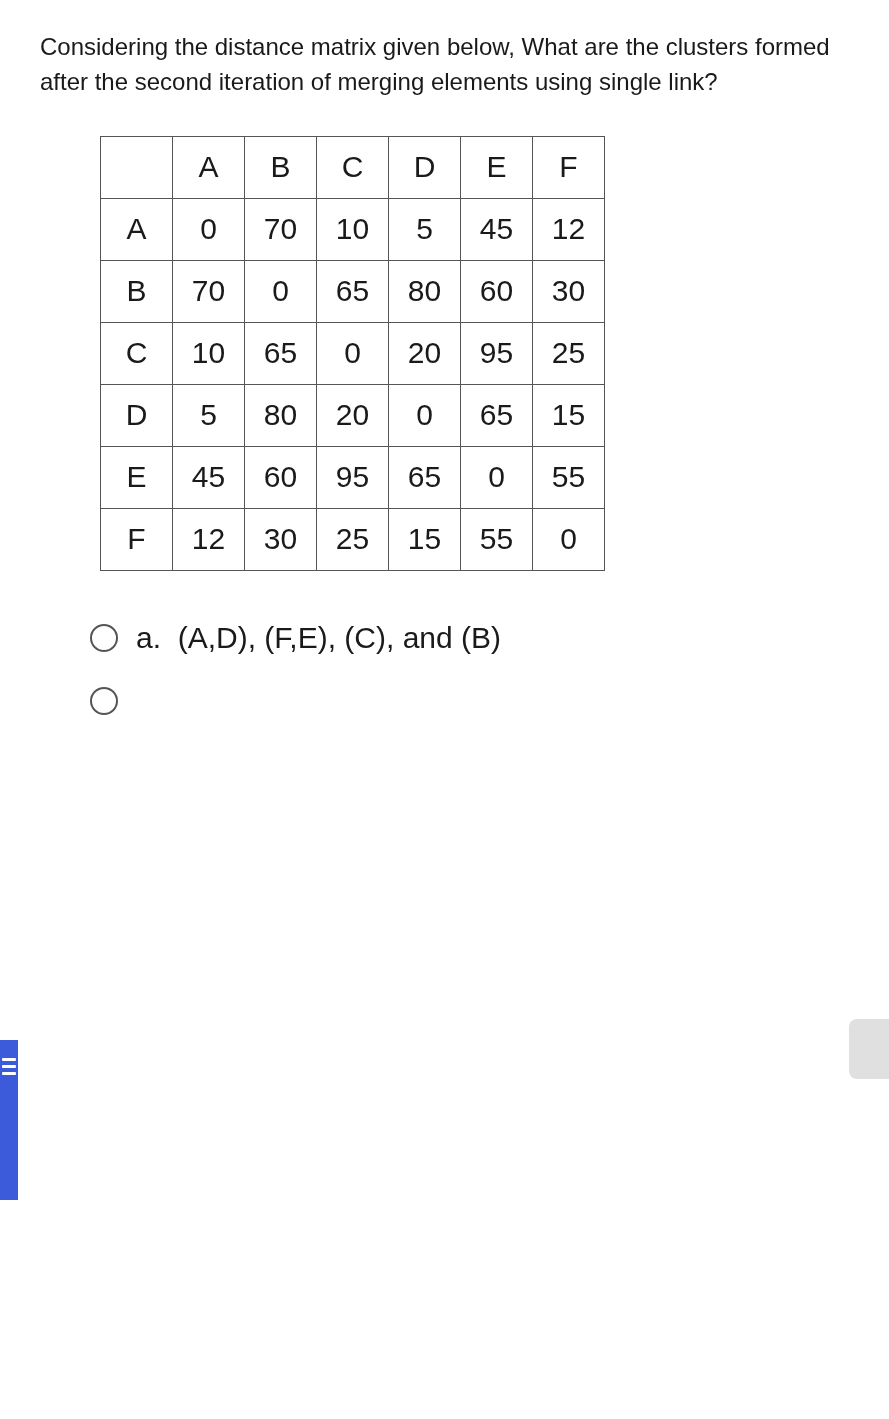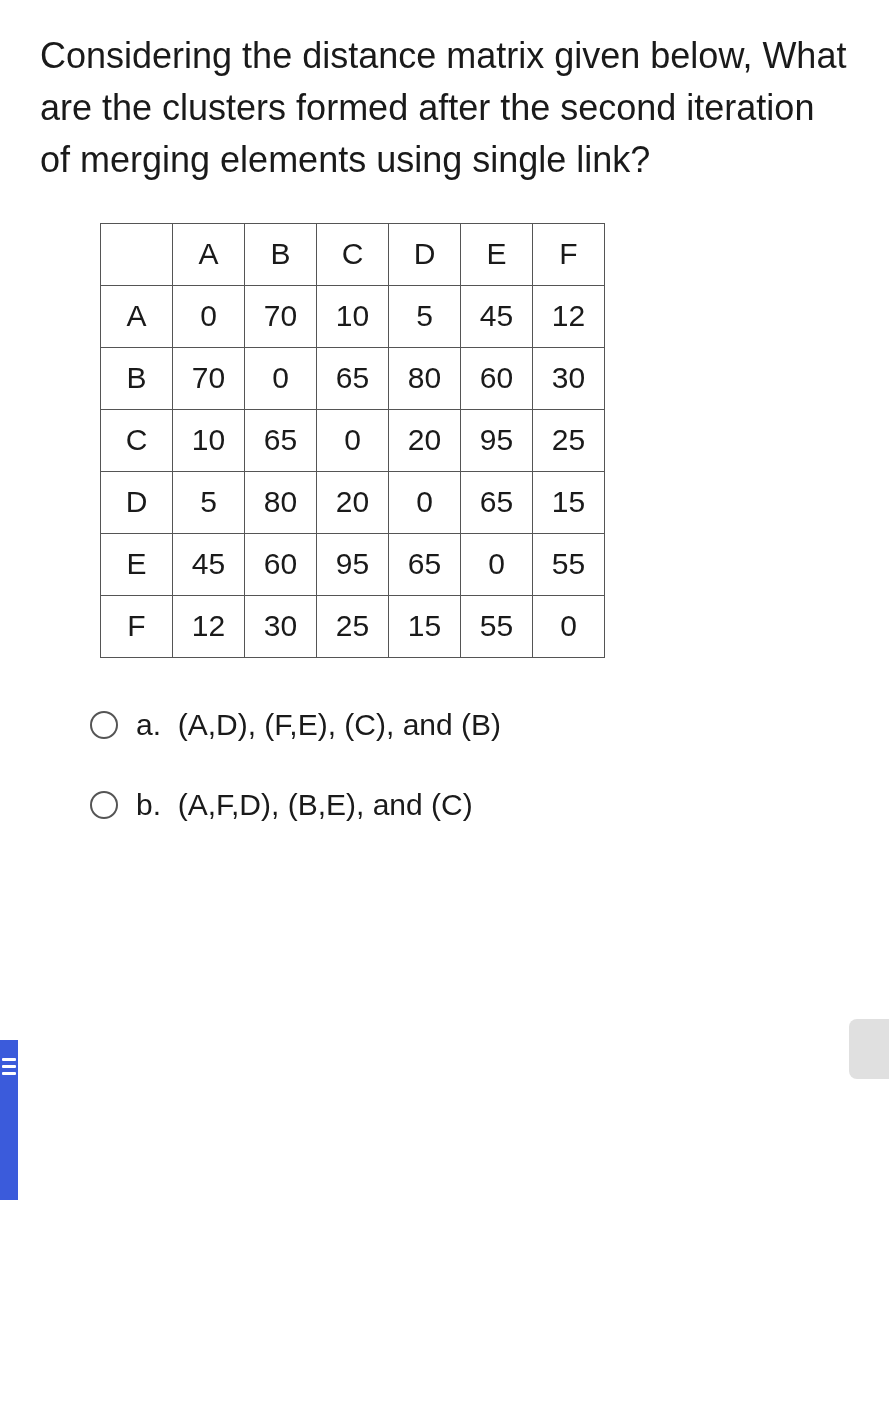--- a/index.html
+++ b/index.html
@@ -13,21 +13,21 @@
       font-family: Georgia, 'Times New Roman', serif;
       font-size: 28px;
       color: #1a1a1a;
       width: 889px;
       min-height: 1419px;
       padding: 30px 40px 40px 40px;
       position: relative;
     }
 
     .question-text {
-      font-size: 36px;
+      font-size: 24px;
       line-height: 1.45;
       margin-bottom: 36px;
       font-family: Arial, sans-serif;
       font-weight: normal;
     }
 
     .table-container {
       margin: 0 0 50px 60px;
     }
 
@@ -52,21 +52,21 @@
 
     table td:first-child {
       font-weight: normal;
     }
 
     .options-container {
       margin-top: 20px;
       padding-left: 50px;
       display: flex;
       flex-direction: column;
-      gap: 46px;
+      gap: 32px;
     }
 
     .option-item {
       display: flex;
       align-items: center;
       gap: 18px;
       font-size: 30px;
       font-family: Arial, sans-serif;
     }
 
@@ -198,21 +198,20 @@
   </table>
 </div>
 
 <div class="options-container">
   <div class="option-item">
     <span class="radio-circle"></span>
     <span class="option-label">a.&nbsp;&nbsp;(A,D), (F,E), (C), and (B)</span>
   </div>
   <div class="option-item">
     <span class="radio-circle"></span>
-    <span class="option-label">b.&nbsp;&nbsp;(A,F,D), (B,E), and (C)</span>
   </div>
 </div>
 
 <div class="side-bar"></div>
 <div class="side-icon">
   <span></span>
   <span></span>
   <span></span>
 </div>
 

